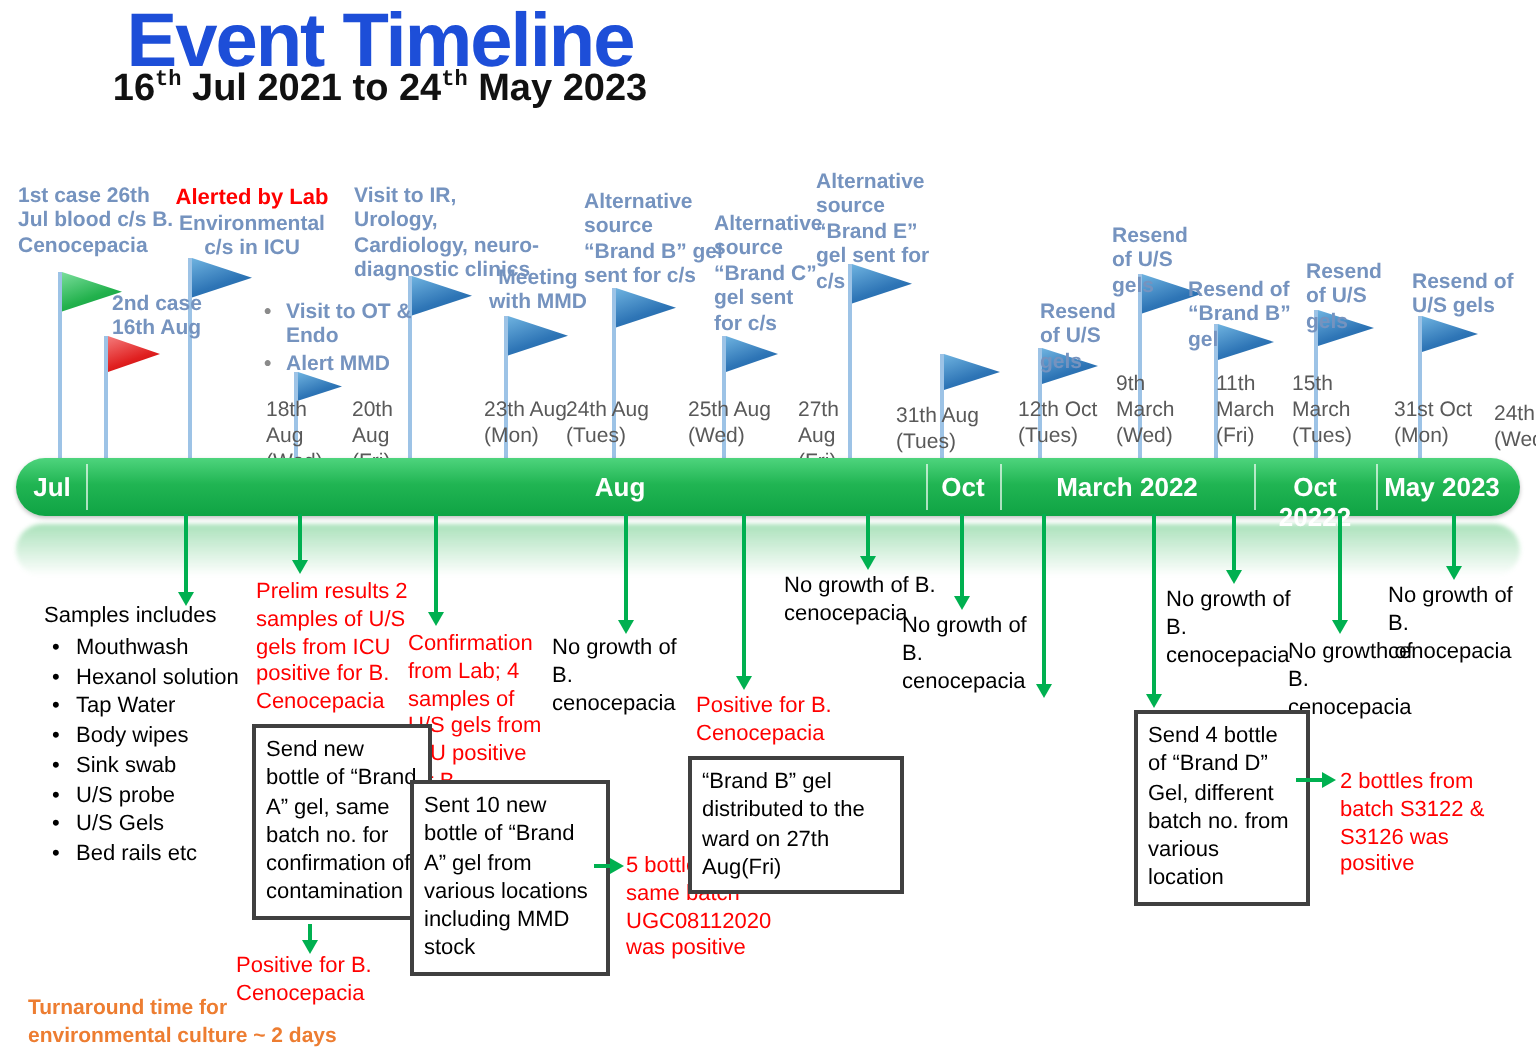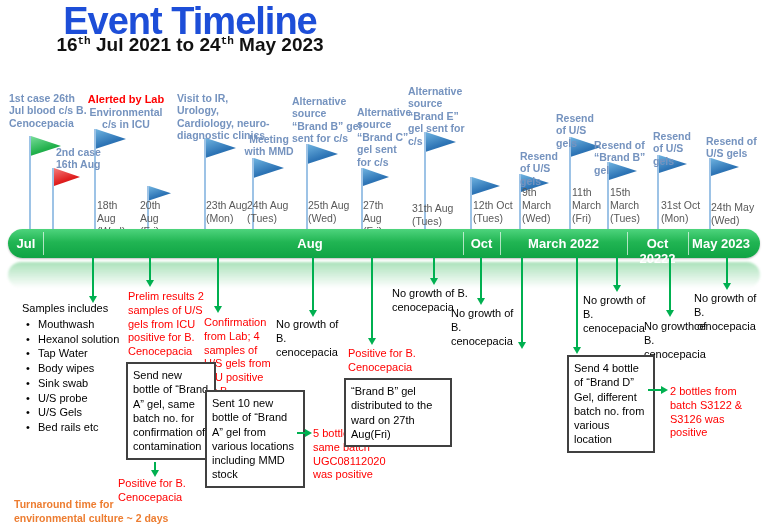--- a/index.html
+++ b/index.html
@@ -23,21 +23,21 @@
   .pennant{position:absolute;}
   .pennant .shape{width:100%;height:100%;clip-path:polygon(0 0,100% 45%,0 90%);}
   .pennant.blue .shape{background:linear-gradient(160deg,#6FB3E0 0%,#2E75B6 55%,#1A5EA0 100%);}
   .pennant.green .shape{background:linear-gradient(160deg,#7ADE9C 0%,#22B14C 55%,#0E9540 100%);}
   .pennant.red .shape{background:linear-gradient(160deg,#F47C7C 0%,#E02020 55%,#B80000 100%);}
   .fl{position:absolute;color:#7593BF;font-size:10.5px;font-weight:bold;line-height:1.18;}
   .fl.center{text-align:center;}
   .fl-alert{color:#FF0000;font-weight:bold;font-size:11px;}
   .fl-bullets div{position:relative;padding-left:13px;margin-bottom:1px;}
   .fl-bullets div::before{content:"•";position:absolute;left:2px;color:#8a8a8a;}
-  .dt{position:absolute;color:#595959;font-size:10.5px;line-height:1.25;}
+  .dt{position:absolute;color:#595959;font-size:10.5px;line-height:1.25;padding-left:36px;}
   
   .va{position:absolute;width:2px;background:#00B050;}
   .va::after{content:"";position:absolute;left:-3px;bottom:-7px;
              border:4px solid transparent;border-top:7px solid #00B050;border-bottom:none;}
   .ha{position:absolute;height:2px;background:#00B050;}
   .ha::after{content:"";position:absolute;top:-3px;right:-7px;
              border:4px solid transparent;border-left:7px solid #00B050;border-right:none;}
   
   .note{position:absolute;font-size:11px;line-height:1.25;color:#000;}
   .note.red{color:#FF0000;}
@@ -120,20 +120,24 @@
   <div class="pennant blue" style="left:711px;top:158px;width:28px;height:20px">
       <div class="shape"></div>
     </div>
 
   <div class="fl" style="left:9px;top:92px;width:84px">1st case 26th Jul blood c/s B. Cenocepacia</div>
   <div class="fl" style="left:56px;top:146px;width:46px">2nd case 16th Aug</div>
   <div class="fl center" style="left:86px;top:93px;width:80px">
     <div class="fl-alert">Alerted by Lab</div>
     <div>Environmental c/s in ICU</div>
   </div>
+  <div class="fl fl-bullets" style="left:130px;top:150px;width:80px">
+    <div>Visit to OT &amp; Endo</div>
+    <div>Alert MMD</div>
+  </div>
   <div class="fl" style="left:177px;top:92px;width:94px">Visit to IR, Urology, Cardiology, neuro-diagnostic clinics</div>
   <div class="fl center" style="left:243px;top:133px;width:52px">Meeting with MMD</div>
   <div class="fl" style="left:292px;top:95px;width:70px">Alternative source “Brand B” gel sent for c/s</div>
   <div class="fl" style="left:357px;top:106px;width:56px">Alternative source “Brand C” gel sent for c/s</div>
   <div class="fl" style="left:408px;top:85px;width:64px">Alternative source “Brand E” gel sent for c/s</div>
   <div class="fl" style="left:520px;top:150px;width:46px">Resend of U/S gels</div>
   <div class="fl" style="left:556px;top:112px;width:50px">Resend of U/S gels</div>
   <div class="fl" style="left:594px;top:139px;width:64px">Resend of “Brand B” gel</div>
   <div class="fl" style="left:653px;top:130px;width:50px">Resend of U/S gels</div>
   <div class="fl" style="left:706px;top:135px;width:56px">Resend of U/S gels</div>

